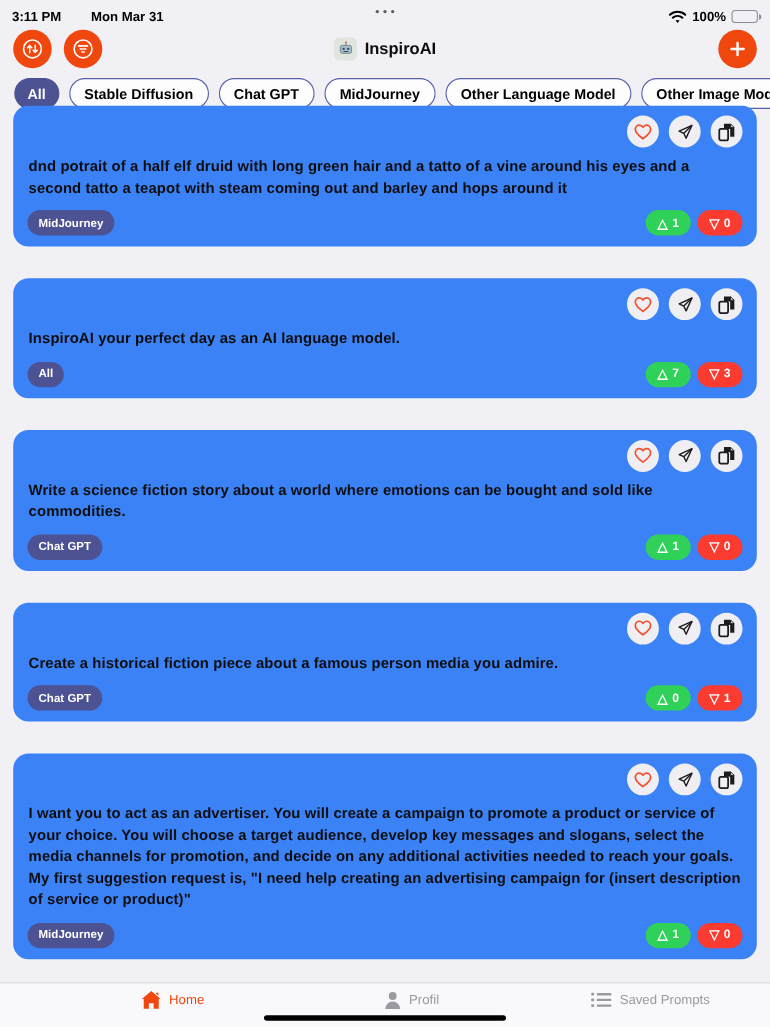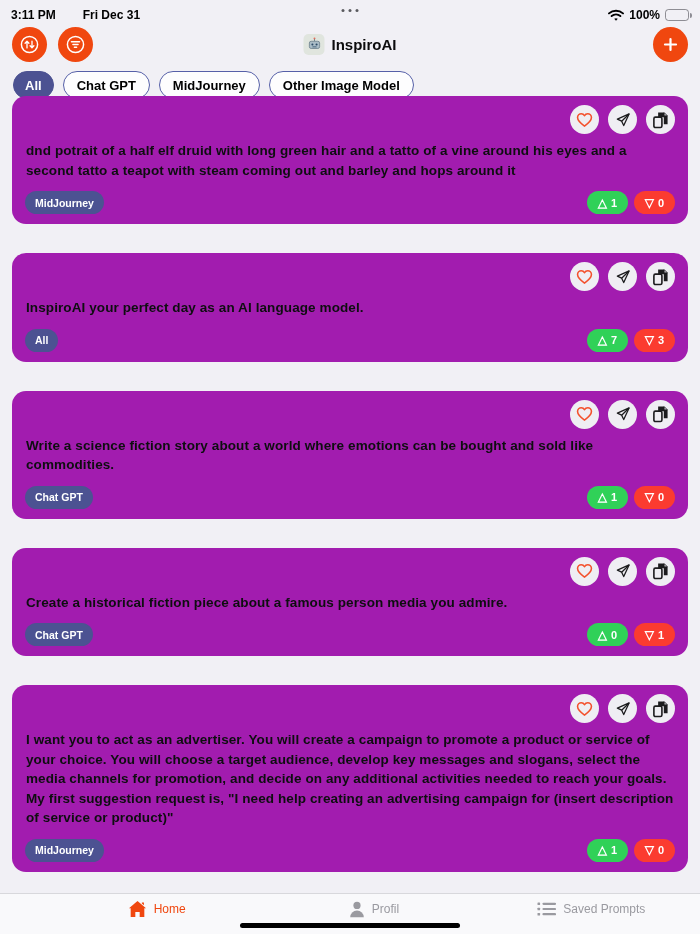--- a/index.html
+++ b/index.html
@@ -39,21 +39,21 @@
   .chip {
     height:28px; display:flex; align-items:center; padding:0 13px;
     border-radius:15px; font-size:13px; font-weight:700; color:#000;
     background:#FDFDFE; border:1.5px solid #5660A8; white-space:nowrap; cursor:pointer;
   }
   .chip.selected { background:#4C5292; border-color:#4C5292; color:#fff; padding:0 11px; }
   
   .content { position:absolute; top:96px; bottom:41px; left:0; right:0; overflow:hidden; }
   .card {
     margin:0 12px 29px 12px;
-    background:#a21caf;
+    background:#3b82f6;
     border-radius:14px;
     padding:9px 13px 10px 13px;
   }
   .card-icons { display:flex; justify-content:flex-end; gap:9px; }
   .icon-circle { width:29px; height:29px; border-radius:50%; background:#EFEEF3; display:flex; align-items:center; justify-content:center; cursor:pointer; border:none; }
   .card-text { font-size:13.5px; line-height:19.5px; font-weight:700; margin:7px 1px 11px 1px; letter-spacing:.1px; }
   .card-footer { display:flex; justify-content:space-between; align-items:center; }
   .tag { background:#4C5292; color:#fff; font-size:10.5px; font-weight:700; height:23px; display:inline-flex; align-items:center; padding:0 10px; border-radius:12px; }
   .votes { display:flex; gap:6px; }
   .vote { height:23px; min-width:41px; border-radius:12px; border:none; color:#fff; font-size:11px; font-weight:700; display:flex; align-items:center; justify-content:center; gap:4px; padding:0 8px; cursor:pointer; }
@@ -72,21 +72,21 @@
   .tab.active { color:#F0470F; }
   .home-indicator { position:absolute; left:50%; transform:translateX(-50%); bottom:6px; width:220px; height:5px; border-radius:3px; background:#000; z-index:5; }
   svg { display:block; }
 </style>
 </head>
 <body>
 
 <div class="status-bar">
   <div class="sb-left">
     <span>3:11 PM</span>
-    <span>Fri Dec 31</span>
+    <span>Mon Mar 31</span>
   </div>
   <div class="sb-dots">
       <i></i>
       <i></i>
       <i></i>
     </div>
   <div class="sb-right">
     <span>
       <svg width="16" height="12" viewBox="0 0 16 12">
         <path d="M1 4.4 a10.5 10.5 0 0 1 14 0" stroke="#000" stroke-width="1.9" fill="none" stroke-linecap="round"></path>
@@ -128,22 +128,24 @@
   </div>
   <button class="round-btn add-btn">
     <svg width="25" height="25" viewBox="0 0 34 34">
       <path d="M17 9.5 V24.5 M9.5 17 H24.5" stroke="#fff" stroke-width="3" stroke-linecap="round"></path>
     </svg>
   </button>
 </div>
 
 <div class="chips">
   <div class="chip selected">All</div>
+  <div class="chip">Stable Diffusion</div>
   <div class="chip">Chat GPT</div>
   <div class="chip">MidJourney</div>
+  <div class="chip">Other Language Model</div>
   <div class="chip">Other Image Model</div>
 
 </div>
 
 <div class="content" id="card-list">
   <div class="card">
     <div class="card-icons">
       <button class="icon-circle">
         <span>
           <svg width="17" height="16" viewBox="0 0 24 22" fill="none" stroke="#F3512D" stroke-width="2.2" stroke-linejoin="round">

